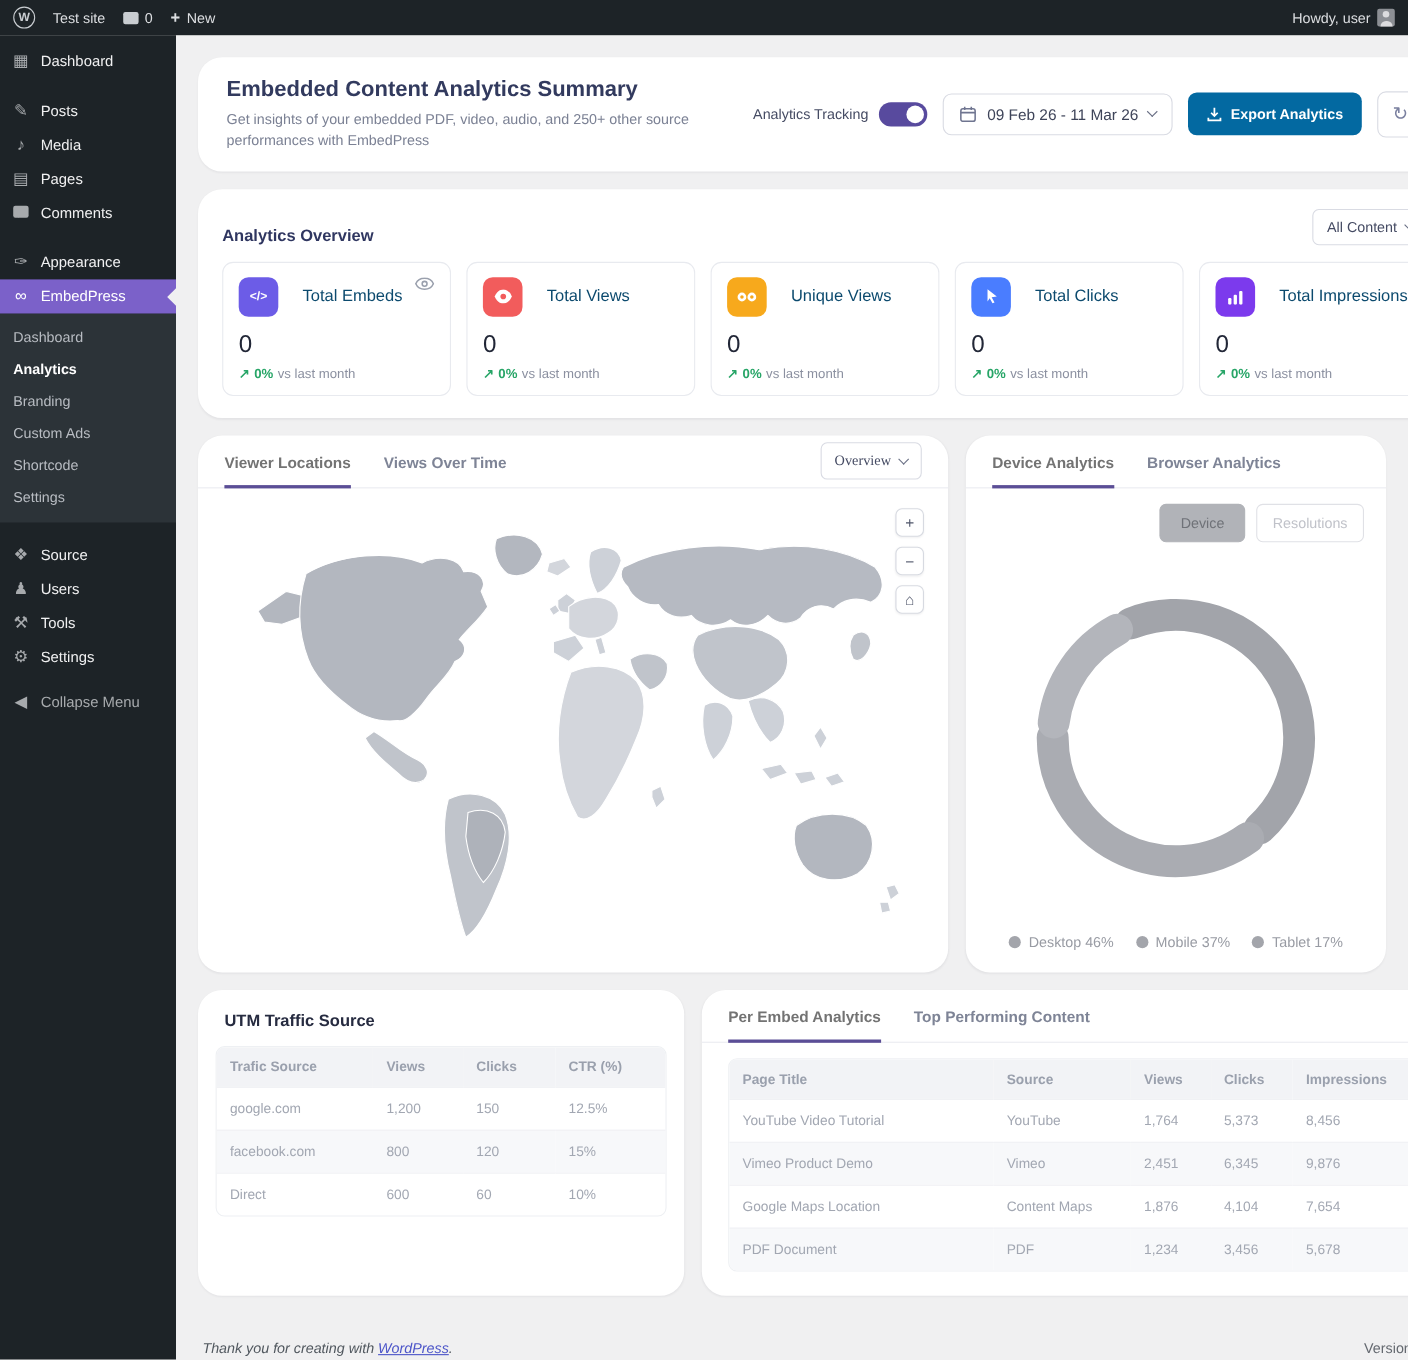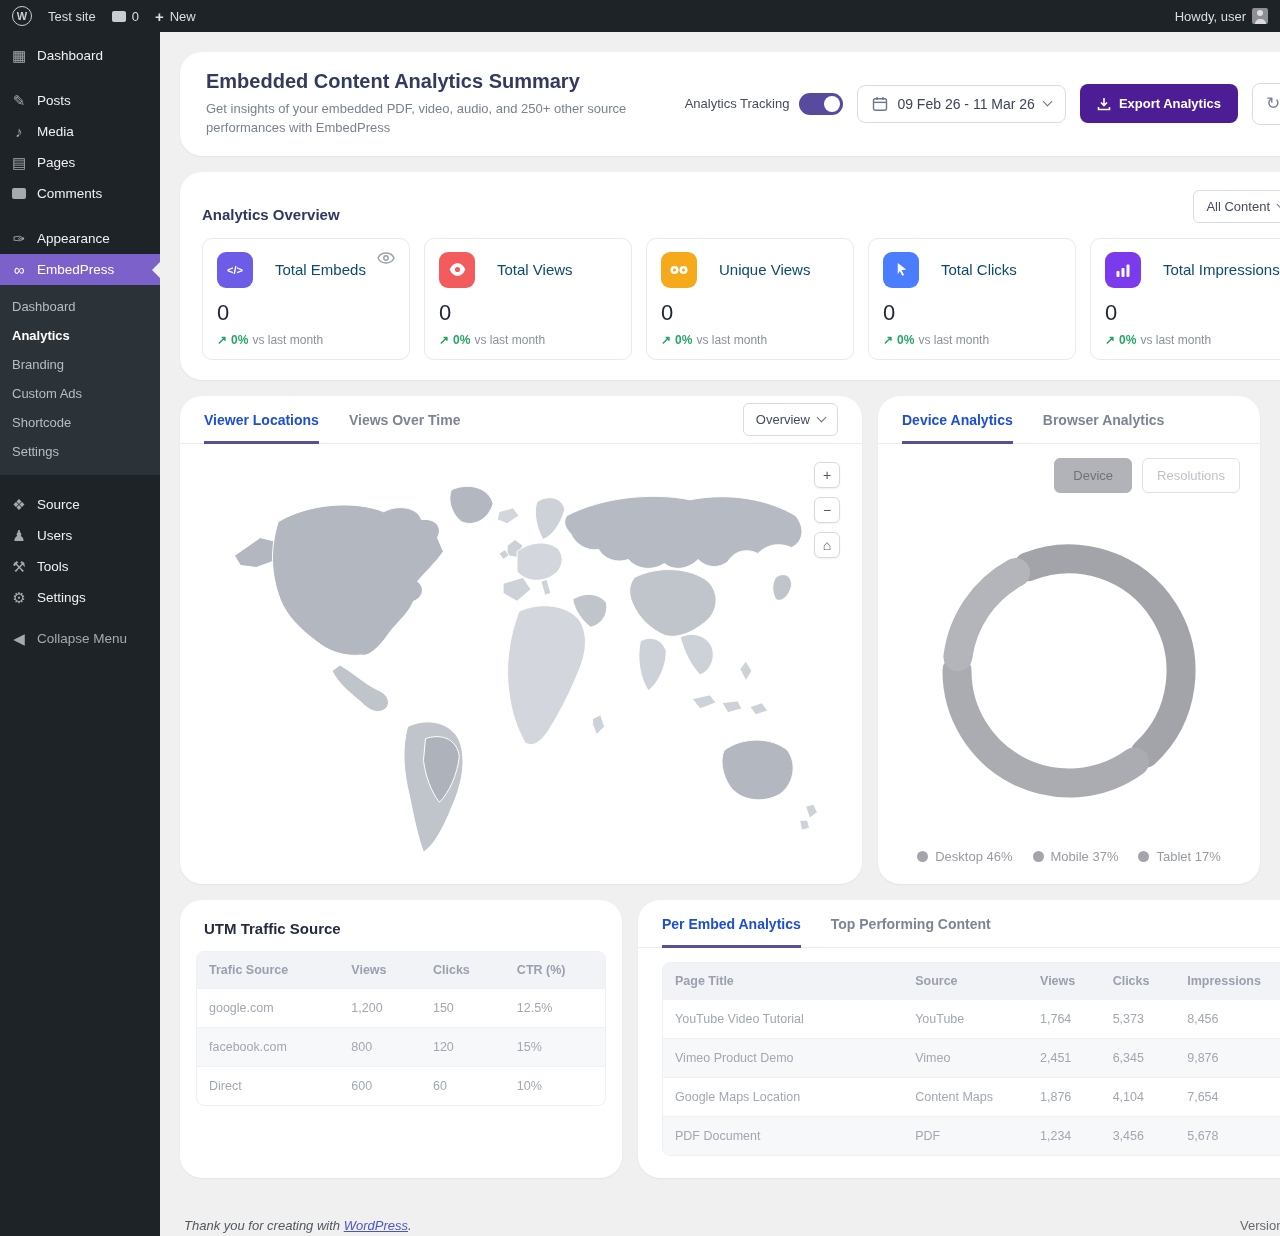--- a/index.html
+++ b/index.html
@@ -66,21 +66,21 @@
   
   .header-card { display: flex; align-items: center; justify-content: space-between; padding: 18px 26px; margin-bottom: 16px; }
   .page-title { font-size: 20px; font-weight: bold; color: #323a5e; margin-bottom: 7px; }
   .page-subtitle { font-size: 13px; color: #7b8194; line-height: 1.45; max-width: 430px; }
   .header-controls { display: flex; align-items: center; gap: 14px; }
   .tracking { display: flex; align-items: center; gap: 10px; font-size: 13px; color: #454b63; }
   .toggle { width: 44px; height: 22px; border-radius: 12px; background: #584a9e; position: relative; cursor: pointer; flex: none; }
   .toggle::after { content: ""; position: absolute; right: 3px; top: 3px; width: 16px; height: 16px; border-radius: 50%; background: #fff; }
   .date-picker { display: flex; align-items: center; gap: 9px; border: 1px solid #d9dbe3; border-radius: 8px; padding: 10px 14px; font-size: 14px; color: #3e4459; background: #fff; cursor: pointer; }
   .chev { width: 7px; height: 7px; border-right: 1.7px solid #6a7085; border-bottom: 1.7px solid #6a7085; transform: rotate(45deg); margin-top: -4px; flex: none; }
-  .export-btn { display: flex; align-items: center; gap: 8px; background: #4c1d95; color: #fff; border: none; border-radius: 8px; padding: 12px 17px; font-size: 13px; font-weight: 600; cursor: pointer; font-family: inherit; }
+  .export-btn { display: flex; align-items: center; gap: 8px; background: #0369a1; color: #fff; border: none; border-radius: 8px; padding: 12px 17px; font-size: 13px; font-weight: 600; cursor: pointer; font-family: inherit; }
   .refresh-btn { width: 42px; height: 42px; border: 1px solid #d9dbe3; border-radius: 8px; background: #fff; color: #7b81a0; display: flex; align-items: center; justify-content: center; font-size: 17px; cursor: pointer; }
 
   
   .overview-card { padding: 18px 22px 20px; margin-bottom: 16px; }
   .overview-head { display: flex; align-items: flex-end; justify-content: space-between; }
   .section-title { font-size: 15px; font-weight: bold; color: #2f3660; }
   .select-pill { display: flex; align-items: center; gap: 8px; border: 1px solid #d9dbe3; border-radius: 6px; padding: 8px 12px; font-size: 13px; color: #454b63; background: #fff; cursor: pointer; }
   .stats-grid { display: grid; grid-template-columns: repeat(5, 1fr); gap: 14px; margin-top: 15px; }
   .stat-card { border: 1px solid #e8eaef; border-radius: 10px; padding: 13px 14px 12px; background: #fff; }
   .stat-top { display: flex; align-items: center; gap: 10px; }
@@ -90,22 +90,22 @@
   .stat-value { font-size: 22px; color: #222737; margin: 12px 0 7px; }
   .stat-trend { font-size: 12px; color: #8b90a0; display: flex; align-items: center; gap: 4px; }
   .trend-green { color: #27a567; font-weight: bold; }
 
   
   .row-mid { display: flex; gap: 16px; margin-bottom: 16px; }
   .map-card { width: 682px; height: 488px; display: flex; flex-direction: column; flex: none; }
   .device-card { width: 382px; height: 488px; display: flex; flex-direction: column; flex: none; }
   .tabbar { display: flex; align-items: center; padding: 0 24px; border-bottom: 1px solid #eaecf1; flex: none; }
   .tab { padding: 16px 0 13px; margin-right: 30px; font-size: 14px; font-weight: 600; color: #7e8496; border-bottom: 3px solid transparent; margin-bottom: -1px; cursor: pointer; white-space: nowrap; }
-  .tab.active { color: #1d4ed8; border-bottom-color: #5b4e96; }
-  .tabbar .select-pill { margin-left: auto; }
+  .tab.active { color: #737373; border-bottom-color: #5b4e96; }
+  .tabbar .select-pill { margin-left: auto; font-family: Liberation Serif, serif; }
   .map-body { position: relative; flex: 1; }
   .map-svg { display: block; margin: 16px auto 0; }
   .zoom-controls { position: absolute; top: 18px; right: 22px; display: flex; flex-direction: column; gap: 9px; }
   .zoom-btn { width: 26px; height: 26px; background: #fff; border: 1px solid #d7dae1; border-radius: 6px; color: #51576b; display: flex; align-items: center; justify-content: center; font-size: 14px; cursor: pointer; box-shadow: 0 1px 2px rgba(16,24,40,.06); }
   .device-body { flex: 1; display: flex; flex-direction: column; padding: 14px 20px 16px; }
   .device-btns { display: flex; justify-content: flex-end; gap: 10px; }
   .btn-device { background: #b1b3b8; color: #6f7278; border: 1px solid #b1b3b8; border-radius: 6px; padding: 9px 18px; font-size: 13px; cursor: pointer; font-family: inherit; }
   .btn-res { background: #fff; color: #c0c2c9; border: 1px solid #e0e1e6; border-radius: 6px; padding: 9px 14px; font-size: 13px; cursor: pointer; font-family: inherit; }
   .donut-wrap { flex: 1; display: flex; align-items: center; justify-content: center; }
   .legend { display: flex; justify-content: center; gap: 20px; padding-bottom: 4px; }

